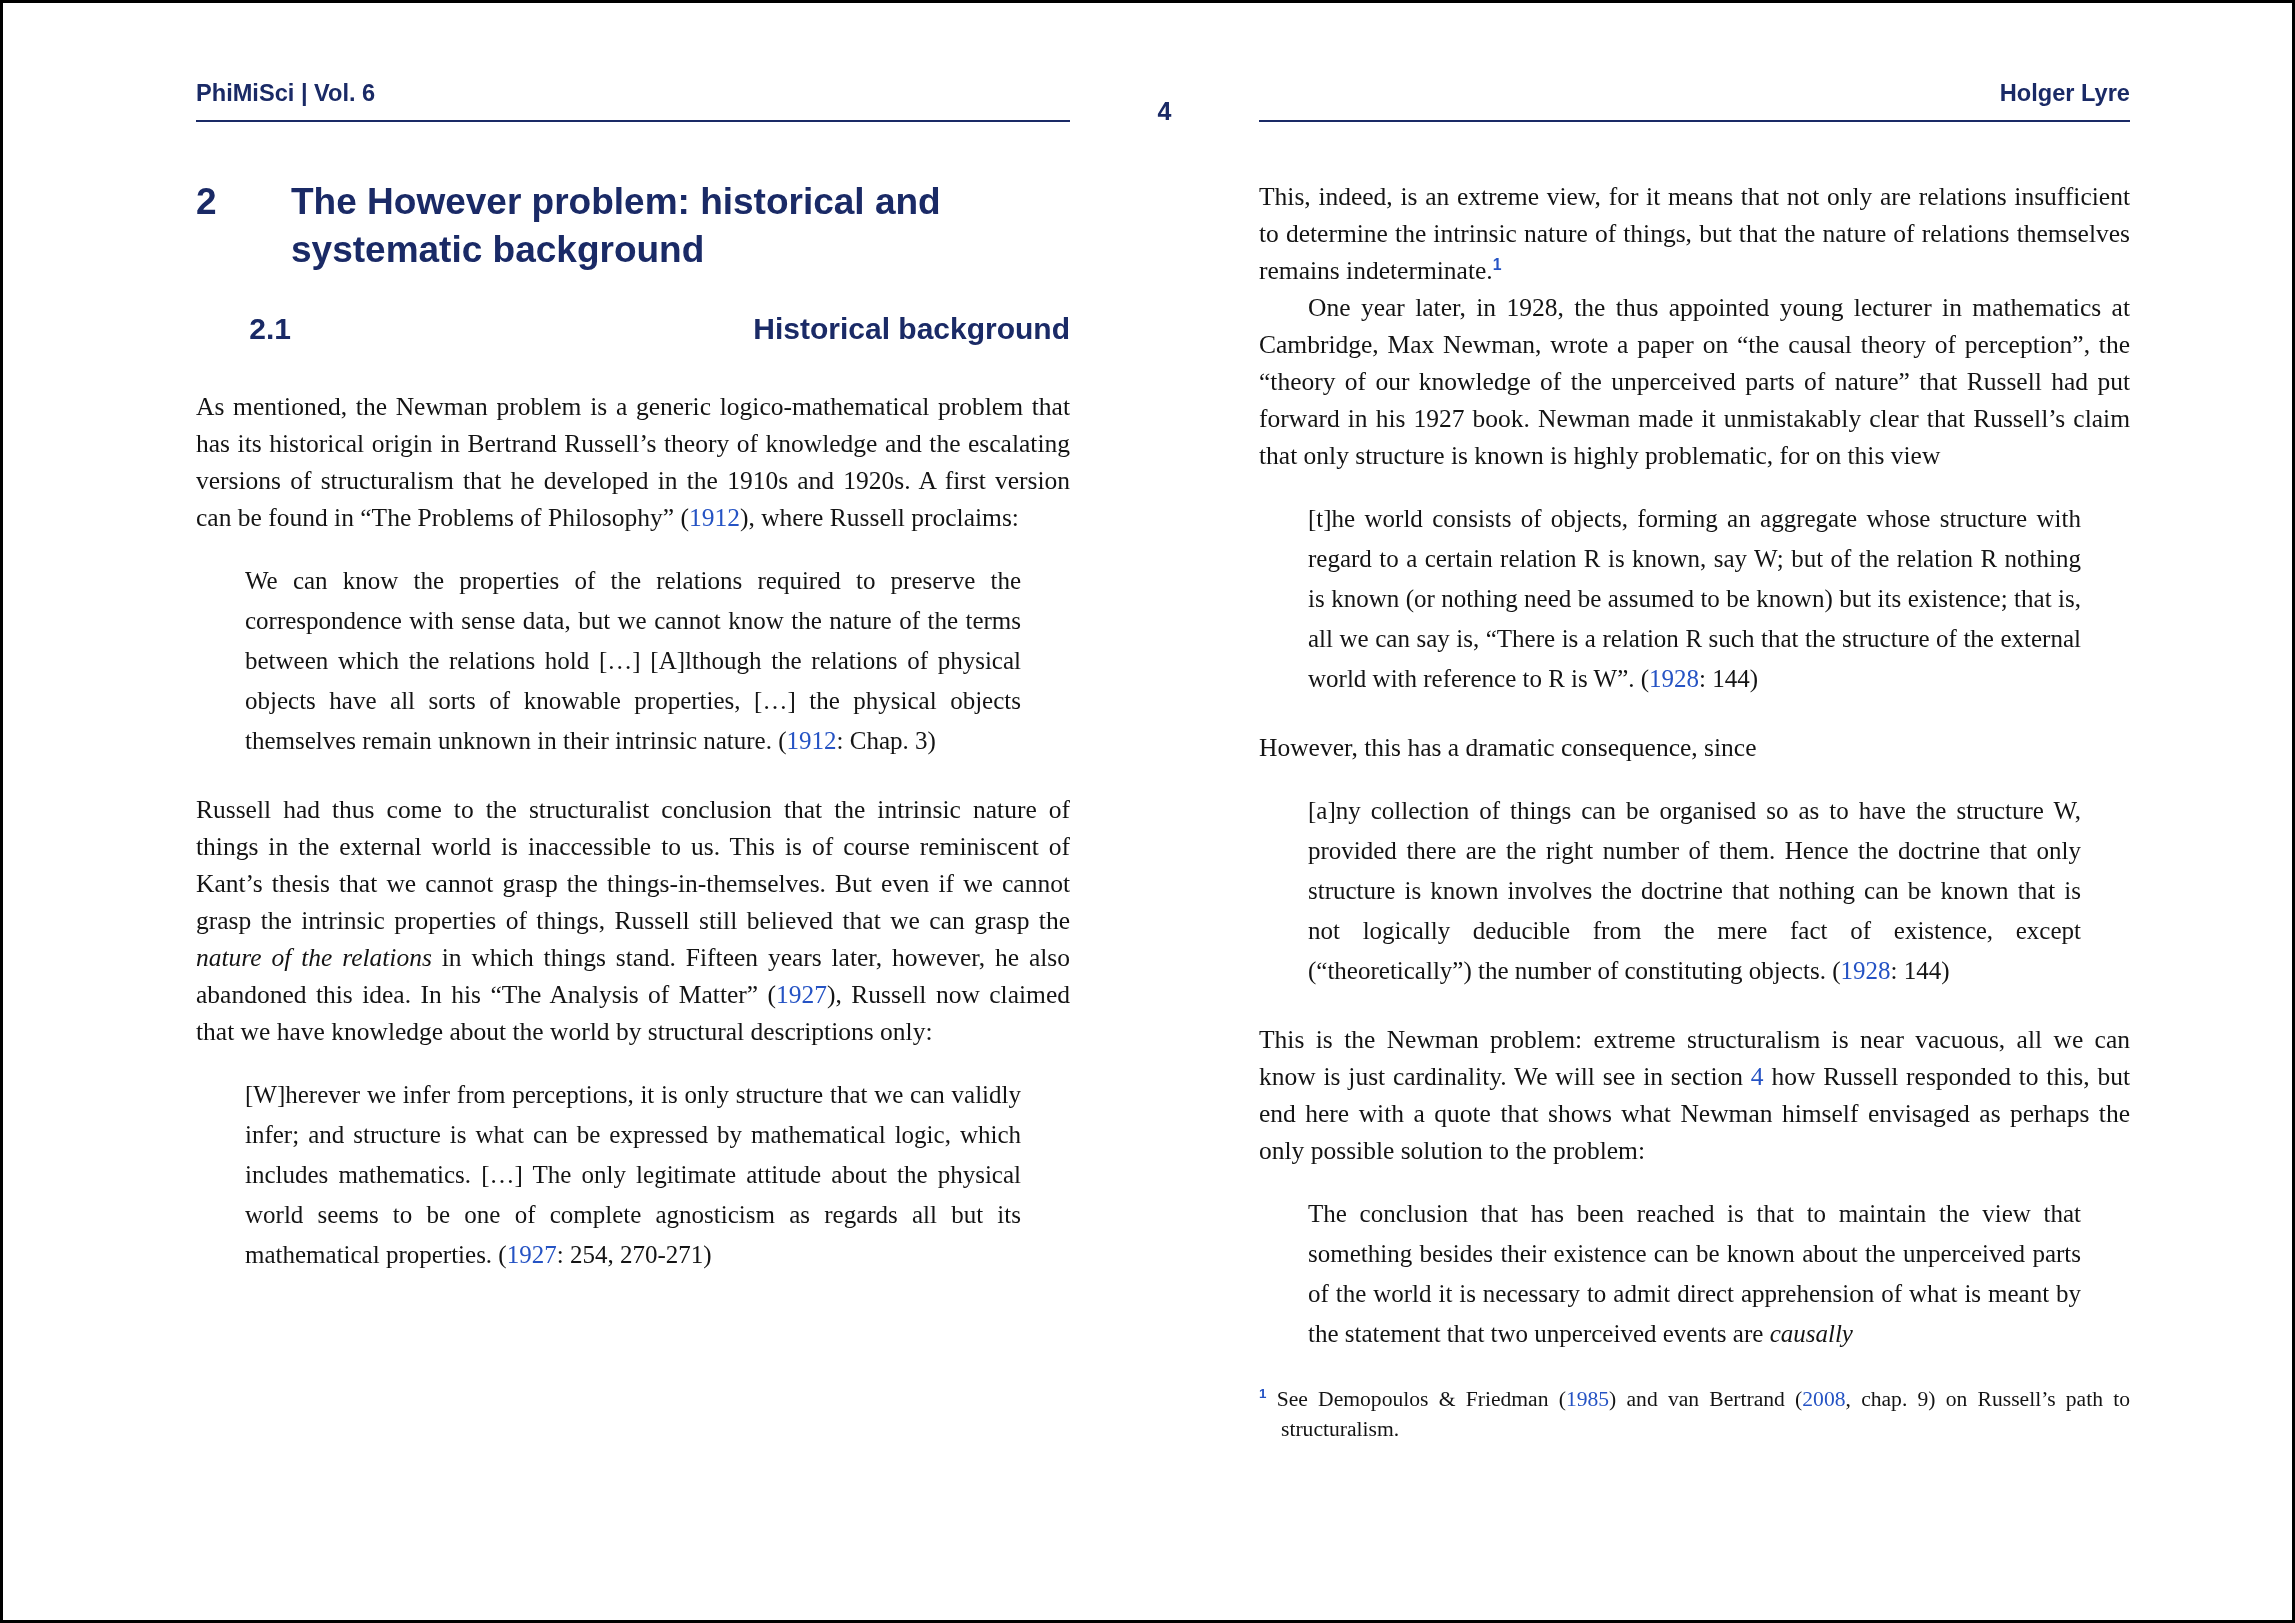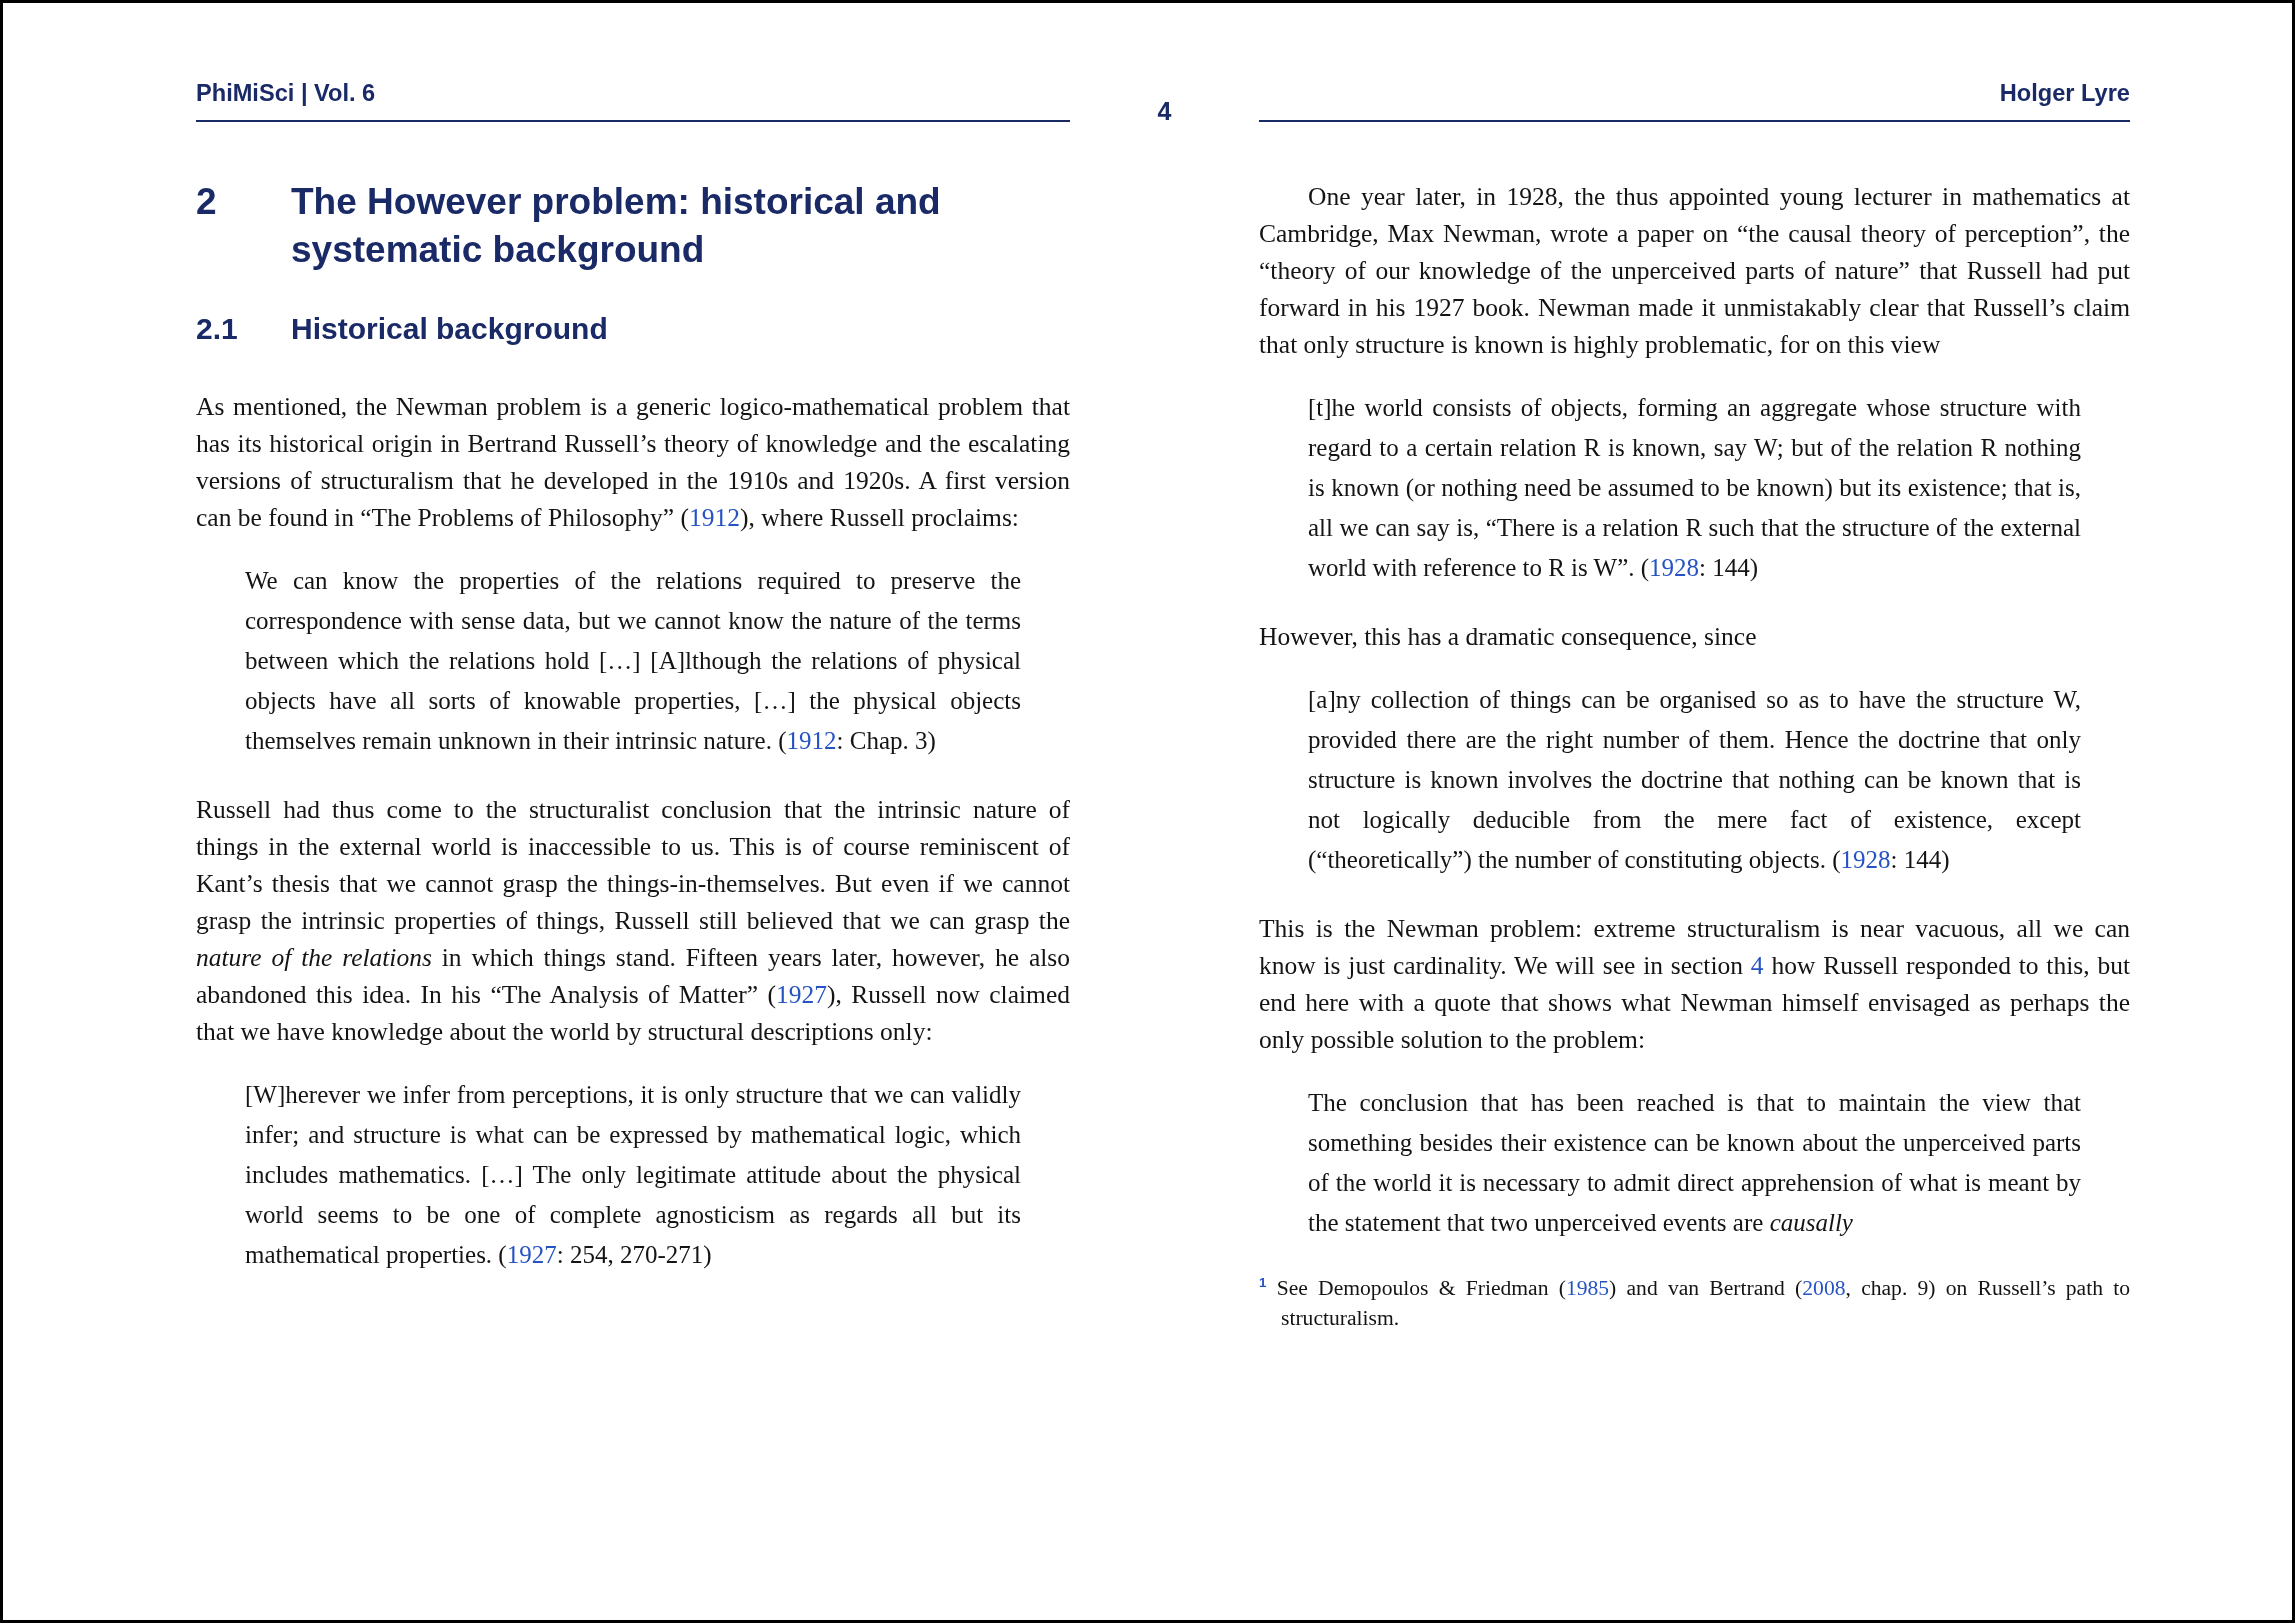--- a/index.html
+++ b/index.html
@@ -26,21 +26,21 @@
   
   .columns{ display:flex; justify-content:space-between; margin-top:56px; }
   .col{ box-sizing:border-box; }
   .col-left{ width:874px; }
   .col-right{ width:871px; }
   
   h1,h2{ margin:0; color:var(--navy);
     font-family:"Liberation Sans","DejaVu Sans",sans-serif; font-weight:bold;
     display:flex; align-items:flex-start; }
   h1{ font-size:37px; line-height:48px; margin-bottom:36px; }
-  h2{ font-size:30px; line-height:37px; margin-bottom:41px; }
+  h2{ font-size:30px; line-height:37px; margin-bottom:41px;text-align:right; }
   .h-num{ flex:0 0 95px; }
   .h-text{ flex:1 1 auto; }
   
   p.body{ margin:0; font-size:25.5px; line-height:37px; text-align:justify;
     hyphens:auto; -webkit-hyphens:auto; }
   p.indent{ text-indent:49px; }
   blockquote{ margin:25px 49px 30px 49px; font-size:25px; line-height:40px;
     text-align:justify; hyphens:auto; -webkit-hyphens:auto; }
   .footnote{ margin-top:16.4px; font-size:21.6px; line-height:30px;
     padding-left:22px; text-indent:-22px; text-align:justify; }
@@ -73,20 +73,21 @@
           <span class="h-num">2.1</span>
           <span class="h-text">Historical background</span>
         </h2>
         <p class="body"><span>As mentioned, the Newman problem is a generic logico-mathematical problem that has its historical origin in Bertrand Russell’s theory of knowledge and the escalating versions of structuralism that he developed in the 1910s and 1920s. A first version can be found in “The Problems of Philosophy” (</span><span class="seg-link">1912</span><span>), where Russell proclaims:</span></p>
         <blockquote><span>We can know the properties of the relations required to preserve the correspondence with sense data, but we cannot know the nature of the terms between which the relations hold […] [A]lthough the relations of physical objects have all sorts of knowable properties, […] the physical objects themselves remain unknown in their intrinsic nature. (</span><span class="seg-link">1912</span><span>: Chap. 3)</span></blockquote>
         <p class="body"><span>Russell had thus come to the structuralist conclusion that the intrinsic nature of things in the external world is inaccessible to us. This is of course reminiscent of Kant’s thesis that we cannot grasp the things-in-themselves. But even if we cannot grasp the intrinsic properties of things, Russell still believed that we can grasp the </span><span class="seg-i">nature of the relations</span><span> in which things stand. Fifteen years later, however, he also abandoned this idea. In his “The Analysis of Matter” (</span><span class="seg-link">1927</span><span>), Russell now claimed that we have knowledge about the world by structural descriptions only:</span></p>
         <blockquote><span>[W]herever we infer from perceptions, it is only structure that we can validly infer; and structure is what can be expressed by mathematical logic, which includes mathematics. […] The only legitimate attitude about the physical world seems to be one of complete agnosticism as regards all but its mathematical properties. (</span><span class="seg-link">1927</span><span>: 254, 270-271)</span></blockquote>
       </section>
 
       <section class="col col-right">
+        <p class="body"><span>This, indeed, is an extreme view, for it means that not only are relations insufficient to determine the intrinsic nature of things, but that the nature of relations themselves remains indeterminate.</span><sup class="seg-sup seg-link">1</sup></p>
         <p class="body indent"><span>One year later, in 1928, the thus appointed young lecturer in mathematics at Cambridge, Max Newman, wrote a paper on “the causal theory of perception”, the “theory of our knowledge of the unperceived parts of nature” that Russell had put forward in his 1927 book. Newman made it unmistakably clear that Russell’s claim that only structure is known is highly problematic, for on this view</span></p>
         <blockquote><span>[t]he world consists of objects, forming an aggregate whose structure with regard to a certain relation R is known, say W; but of the relation R nothing is known (or nothing need be assumed to be known) but its existence; that is, all we can say is, “There is a relation R such that the structure of the external world with reference to R is W”. (</span><span class="seg-link">1928</span><span>: 144)</span></blockquote>
         <p class="body"><span>However, this has a dramatic consequence, since</span></p>
         <blockquote><span>[a]ny collection of things can be organised so as to have the structure W, provided there are the right number of them. Hence the doctrine that only structure is known involves the doctrine that nothing can be known that is not logically deducible from the mere fact of existence, except (“theoretically”) the number of constituting objects. (</span><span class="seg-link">1928</span><span>: 144)</span></blockquote>
         <p class="body"><span>This is the Newman problem: extreme structuralism is near vacuous, all we can know is just cardinality. We will see in section </span><span class="seg-link">4</span><span> how Russell responded to this, but end here with a quote that shows what Newman himself envisaged as perhaps the only possible solution to the problem:</span></p>
         <blockquote><span>The conclusion that has been reached is that to maintain the view that something besides their existence can be known about the unperceived parts of the world it is necessary to admit direct apprehension of what is meant by the statement that two unperceived events are </span><span class="seg-i">causally</span></blockquote>
         <div class="footnote"><sup class="seg-sup seg-link">1</sup><span> See Demopoulos &amp; Friedman (</span><span class="seg-link">1985</span><span>) and van Bertrand (</span><span class="seg-link">2008</span><span>, chap. 9) on Russell’s path to structuralism.</span></div>
       </section>
 
     </main>

